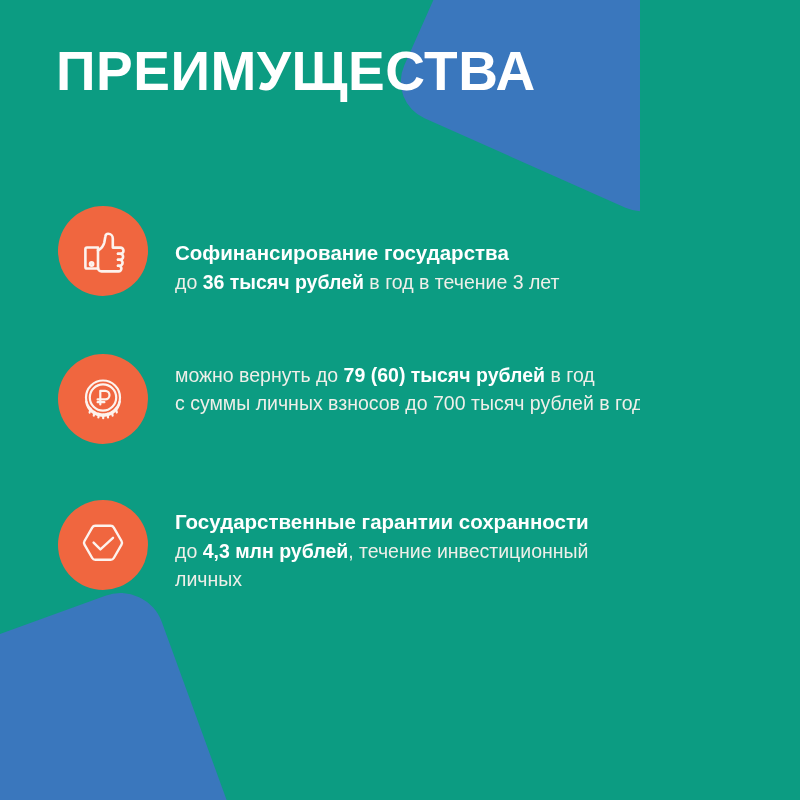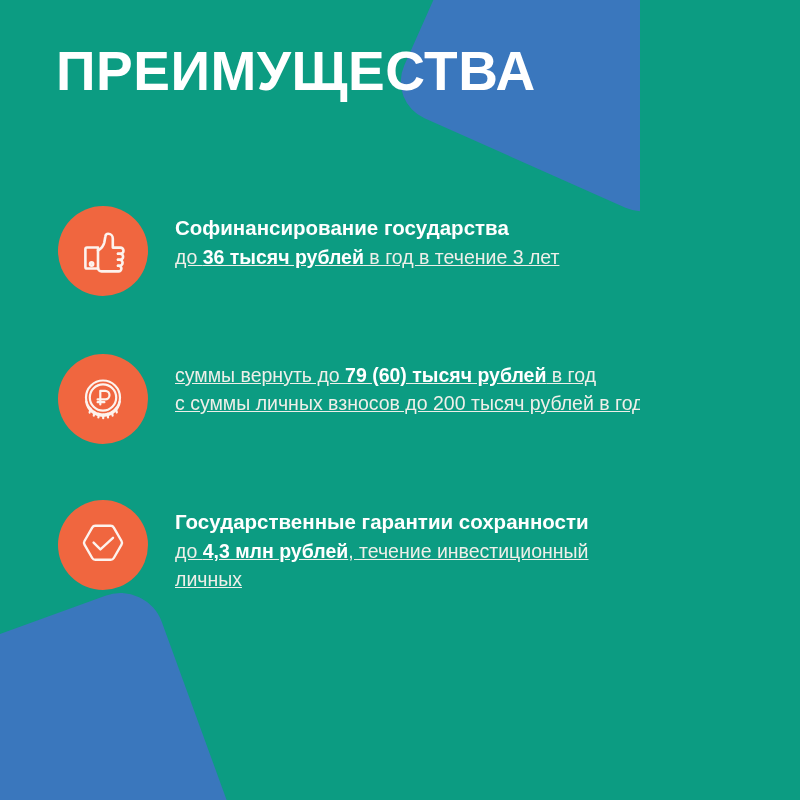--- a/index.html
+++ b/index.html
@@ -97,25 +97,25 @@
     max-width: 600px;
   }
   .benefit-heading {
     display: block;
     font-weight: bold;
     color: #FFFFFF;
     font-size: 20.5px;
     line-height: 29px;
     margin-bottom: 1px;
   }
-  .benefit-line { display: block; text-decoration: underline; }
+  .benefit-line { display: block; }
   .benefit-line b { font-weight: bold; color: #FFFFFF; }
 
   
-  .benefit-1 { margin-bottom: 58px; }
+  .benefit-1 { margin-bottom: 58px; align-items: flex-end; }
   .benefit-2 { margin-bottom: 56px; }
 </style>
 </head>
 <body>
 
 <div class="poster">
 
   <div class="shape shape-top-right"></div>
   <div class="shape shape-bottom-left"></div>
 
@@ -147,24 +147,24 @@
         <svg width="56" height="56" viewBox="0 0 56 56" fill="none" stroke="#FDF3EE" stroke-width="2.2" stroke-linejoin="round" stroke-linecap="round">
           <circle cx="28" cy="26.5" r="17"></circle>
           <circle cx="28" cy="26.5" r="13.2"></circle>
           <path d="M11.2 30.5 C12.4 38.6 19.4 44.8 28 44.8 C36.6 44.8 43.6 38.6 44.8 30.5"></path>
           <path d="M15.6 37.6 L14.6 41.6 M19.4 40.8 L18.8 44.6 M23.7 42.8 L23.4 46.5 M28.2 43.5 L28.2 47.2 M32.7 42.8 L33 46.5 M37 40.8 L37.6 44.6 M40.8 37.6 L41.8 41.4"></path>
           <path d="M25.3 33.5 V19.8 H30.2 A4.3 4.3 0 0 1 34.5 24.1 A4.3 4.3 0 0 1 30.2 28.4 H22.6 M22.6 31.2 H29.4"></path>
         </svg>
       </div>
       <div class="benefit-text">
         <span class="benefit-line">
-          <span>суммы вернуть до </span><b>79 (60) тысяч рублей</b><span> в год</span>
+          <span>можно вернуть до </span><b>79 (60) тысяч рублей</b><span> в год</span>
         </span>
         <span class="benefit-line">
-          <span>с суммы личных взносов до 200 тысяч рублей в год</span>
+          <span>с суммы личных взносов до 700 тысяч рублей в год</span>
         </span>
       </div>
     </div>
 
     <div class="benefit benefit-3">
       <div class="icon-badge">
         <svg width="56" height="56" viewBox="0 0 56 56" fill="none" stroke="#FDF3EE" stroke-width="2.4" stroke-linejoin="round" stroke-linecap="round">
           <path d="M20.3 8.8 H35.7 A3.6 3.6 0 0 1 38.8 10.6 L46.5 24 A3.6 3.6 0 0 1 46.5 27.6 L38.8 41 A3.6 3.6 0 0 1 35.7 42.8 H20.3 A3.6 3.6 0 0 1 17.2 41 L9.5 27.6 A3.6 3.6 0 0 1 9.5 24 L17.2 10.6 A3.6 3.6 0 0 1 20.3 8.8 Z"></path>
           <path d="M18.6 25.6 L25.4 32.4 L38 20.8"></path>
         </svg>

